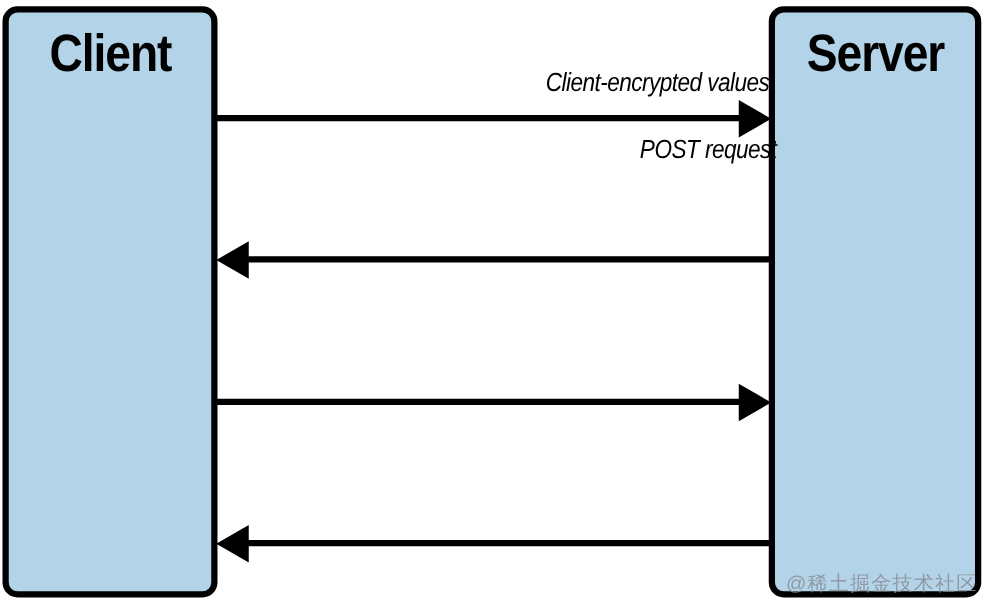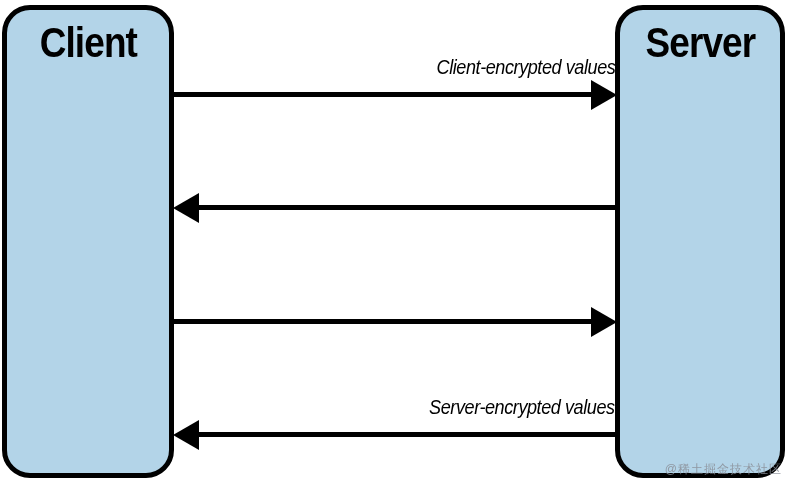--- a/index.html
+++ b/index.html
@@ -8,21 +8,21 @@
     width:792px; height:484px;
     background:#ffffff;
     overflow:hidden;
     font-family:"Liberation Sans", sans-serif;
   }
   .box {
     position:absolute;
     top:5px; height:473px;
     background:var(--box_fill,#b3d4e8);
     border:5px solid var(--box_border,#000000);
-    border-radius:28px;
+    border-radius:12px;
     box-sizing:border-box;
     text-align:center;
   }
   .box--client { left:2px; width:172px; }
   .box--server { left:615px; width:170px; }
   .box__title {
     display:inline-block;
     margin-top:12px;
     font-size:42px;
     font-weight:bold;
@@ -63,21 +63,21 @@
     position:absolute; top:0;
     width:0; height:0;
     border-top:15px solid transparent;
     border-bottom:15px solid transparent;
   }
   .arrow--right .arrow__head { right:0; border-left:26px solid var(--arrow,#000000); }
   .arrow--left  .arrow__head { left:0;  border-right:26px solid var(--arrow,#000000); }
   .watermark {
     position:absolute;
     right:10px; bottom:6px;
-    font-size:12px;
+    font-size:16px;
     color:var(--watermark,#8a8f98);
     opacity:0.85;
     letter-spacing:1px;
   }
   
   .t-lbl1a { top:50px; }
   .t-arr1  { top:80px; }
   .t-lbl1b { top:103px; }
   .t-lbl2a { top:163px; }
   .t-arr2  { top:193px; }
@@ -100,34 +100,34 @@
     <span class="box__title">Server</span>
   </div>
 
   <div class="msg-label t-lbl1a">
     <span>Client-encrypted values</span>
   </div>
   <div class="arrow arrow--right t-arr1">
     <div class="arrow__shaft"></div>
     <div class="arrow__head"></div>
   </div>
+  <div class="msg-label t-lbl1b">
+    <span>POST request</span>
+  </div>
 
   <div class="arrow arrow--left t-arr2">
     <div class="arrow__shaft"></div>
     <div class="arrow__head"></div>
   </div>
 
   <div class="arrow arrow--right t-arr3">
     <div class="arrow__shaft"></div>
     <div class="arrow__head"></div>
   </div>
 
-  <div class="msg-label t-lbl4a">
-    <span>Server-encrypted values</span>
-  </div>
   <div class="arrow arrow--left t-arr4">
     <div class="arrow__shaft"></div>
     <div class="arrow__head"></div>
   </div>
 
   <div class="watermark">@稀土掘金技术社区</div>
 
 </div>
 
 </body></html>

